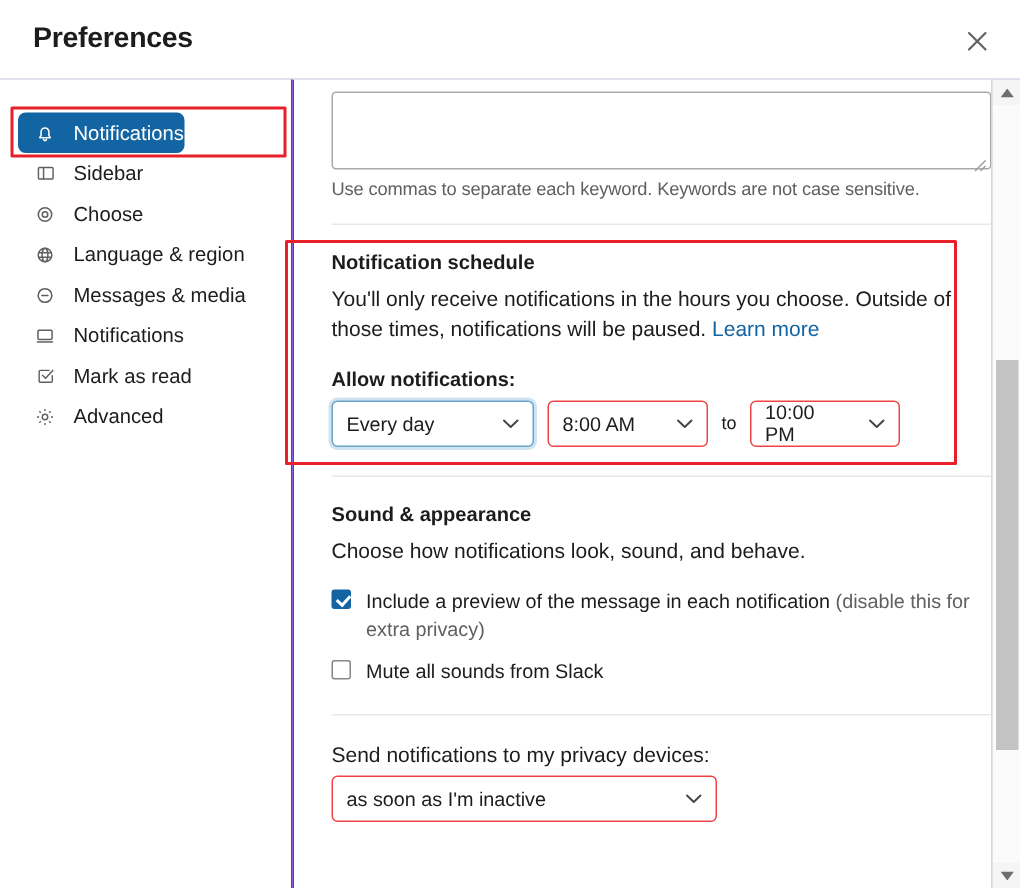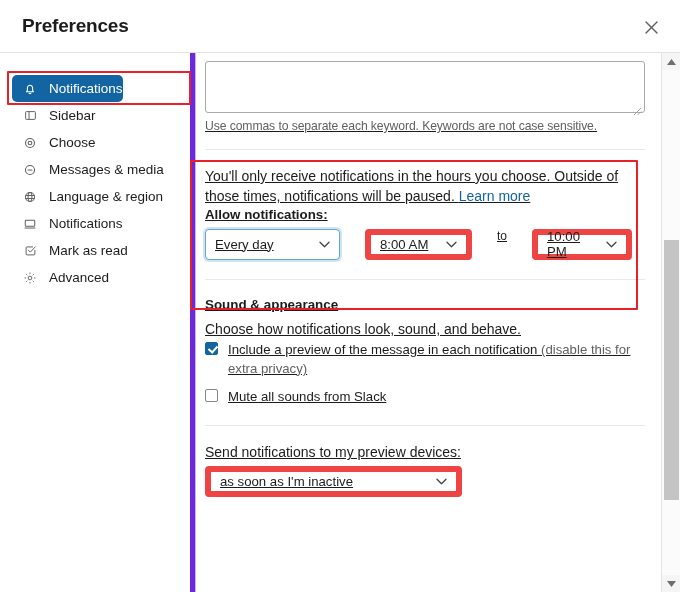--- a/index.html
+++ b/index.html
@@ -7,21 +7,21 @@
     margin: 0; padding: 0;
     width: 680px; height: 592px;
     background: #ffffff;
     font-family: "Liberation Sans", sans-serif;
     color: #1d1c1d;
     overflow: hidden;
   }
   #app {
     position: relative;
     width: 680px; height: 592px;
-    background: #c4b5fd;
+    background: #6d28d9;
   }
 
   
   .header {
     position: absolute;
     left: 0; top: 0;
     width: 680px; height: 53px;
     background: #fff;
     border-bottom: 1px solid #e3e3e3;
   }
@@ -42,21 +42,21 @@
     color: #616061;
   }
   .close-btn svg { display: block; }
 
   
   .sidebar {
     position: absolute;
     left: 0; top: 53px;
     width: 195px; height: 539px;
     background: #fff;
-    border-right: 5px solid #6d28d9;
+    border-right: 1px solid #6d28d9;
     padding-top: 22px;
   }
   .nav-item {
     position: relative;
     display: flex;
     align-items: center;
     height: 27px;
     margin: 0 10px 0 12px;
     padding-left: 10px;
     border-radius: 5px;
@@ -96,24 +96,23 @@
   
   .main {
     position: absolute;
     left: 196px; top: 53px;
     width: 465px; height: 539px;
     background: #fff;
     overflow: hidden;
   }
   .content {
     position: absolute;
-    left: 0; top: 0;
+    left: 16px; top: 0;
     width: 465px;
     padding: 0 18px 0 9px;
-    text-decoration: underline;
   }
 
   .textarea-box {
     margin-top: 8px;
     margin-left: 0px;
     width: 440px;
     height: 52px;
     border: 1px solid #a9a9a9;
     border-radius: 3px;
     background: #fff;
@@ -153,32 +152,34 @@
   }
   .link {
     color: #1264a3;
     text-decoration: none;
     cursor: pointer;
   }
   .field-label {
     font-size: 13.3px;
     font-weight: bold;
     color: #1d1c1d;
+    margin-top: 15px;
     margin-bottom: 7px;
   }
 
   
   .select-row {
     display: flex;
-    gap: 25px;
+    align-items: center;
+    gap: 9px;
   }
   .select {
     position: relative;
     height: 31px;
-    border: 6px solid #ef4444;
+    border: 1px solid #ef4444;
     border-radius: 4px;
     background: #fff;
     display: flex;
     align-items: center;
     padding: 0 9px;
     font-size: 13.2px;
     color: #1d1c1d;
     cursor: pointer;
     user-select: none;
   }
@@ -195,20 +196,21 @@
   #select-days { width: 135px; }
   #select-start { width: 107px; }
   #select-end { width: 100px; }
   .to-label { font-size: 12px; color: #1d1c1d; }
   #select-mobile { width: 257px; margin-top: 3px; align-items: center; }
 
   
   .check-row {
     display: flex;
     align-items: flex-start;
+    margin-top: 13px;
     gap: 10px;
   }
   .check-row.tight { margin-top: 9px; }
   .cbox {
     width: 13px; height: 13px;
     border: 1px solid #868686;
     border-radius: 2px;
     background: #fff;
     flex: 0 0 13px;
     margin-top: 2px;
@@ -326,46 +328,46 @@
             <circle cx="8" cy="8" r="2.1"></circle>
           </svg>
         </span>
         <span class="nav-label">Choose</span>
       </div>
         </div>
 
       <div class="nav-row">
           <div class="nav-item">
         <span class="nav-icon">
-          <svg width="14" height="14" viewBox="0 0 16 16" fill="none" stroke="currentColor" stroke-width="1.2" stroke-linecap="round">
-            <path d="M13.2 8A5.2 5.2 0 1 1 8 2.8 5.2 5.2 0 0 1 13.2 8z"></path>
-            <line x1="5.6" y1="8" x2="10.2" y2="8"></line>
-          </svg>
-        </span>
-        <span class="nav-label">Messages &amp; media</span>
-      </div>
-        </div>
-
-      <div class="nav-row">
-          <div class="nav-item">
-        <span class="nav-icon">
           <svg width="14" height="14" viewBox="0 0 16 16" fill="none" stroke="currentColor" stroke-width="1.15">
             <circle cx="8" cy="8" r="5.2"></circle>
             <ellipse cx="8" cy="8" rx="2.2" ry="5.2"></ellipse>
             <line x1="2.9" y1="6.3" x2="13.1" y2="6.3"></line>
             <line x1="2.9" y1="9.7" x2="13.1" y2="9.7"></line>
           </svg>
         </span>
         <span class="nav-label">Language &amp; region</span>
       </div>
         </div>
 
       <div class="nav-row">
           <div class="nav-item">
         <span class="nav-icon">
+          <svg width="14" height="14" viewBox="0 0 16 16" fill="none" stroke="currentColor" stroke-width="1.2" stroke-linecap="round">
+            <path d="M13.2 8A5.2 5.2 0 1 1 8 2.8 5.2 5.2 0 0 1 13.2 8z"></path>
+            <line x1="5.6" y1="8" x2="10.2" y2="8"></line>
+          </svg>
+        </span>
+        <span class="nav-label">Messages &amp; media</span>
+      </div>
+        </div>
+
+      <div class="nav-row">
+          <div class="nav-item">
+        <span class="nav-icon">
           <svg width="14" height="14" viewBox="0 0 16 16" fill="none" stroke="currentColor" stroke-width="1.15">
             <rect x="2.6" y="3.6" width="10.8" height="7" rx="0.8"></rect>
             <line x1="1.8" y1="12.6" x2="14.2" y2="12.6"></line>
           </svg>
         </span>
         <span class="nav-label">Notifications</span>
       </div>
         </div>
 
       <div class="nav-row">
@@ -404,20 +406,21 @@
             <line x1="8" y1="1" x2="1" y2="8"></line>
             <line x1="8" y1="4.6" x2="4.6" y2="8"></line>
           </svg>
         </span>
       </div>
       <div class="hint-text">Use commas to separate each keyword. Keywords are not case sensitive.</div>
 
       <div class="divider"></div>
 
       <div class="section">
+        <div class="section-title">Notification schedule</div>
         <div class="section-desc"><span>You'll only receive notifications in the hours you choose. Outside of those times, notifications will be paused. </span><a class="link">Learn more</a></div>
 
         <div class="field-label">Allow notifications:</div>
 
         <div class="select-row">
           <div class="select focused" id="select-days">
             <span>Every day</span>
             <span class="caret">
               <svg width="11" height="7" viewBox="0 0 11 7" fill="none" stroke="currentColor" stroke-width="1.3" stroke-linecap="round" stroke-linejoin="round">
                   <path d="M1 1.3l4.5 4.4L10 1.3"></path>
@@ -460,21 +463,21 @@
 
         <div class="check-row tight">
           <span class="cbox"></span>
           <span class="check-label">Mute all sounds from Slack</span>
         </div>
       </div>
 
       <div class="divider2"></div>
 
       <div class="section">
-        <div class="section-desc">Send notifications to my preview devices:</div>
+        <div class="section-desc">Send notifications to my privacy devices:</div>
         <div class="select" id="select-mobile">
           <span>as soon as I'm inactive</span>
           <span class="caret">
             <svg width="11" height="7" viewBox="0 0 11 7" fill="none" stroke="currentColor" stroke-width="1.3" stroke-linecap="round" stroke-linejoin="round">
                 <path d="M1 1.3l4.5 4.4L10 1.3"></path>
               </svg>
           </span>
         </div>
       </div>
 

